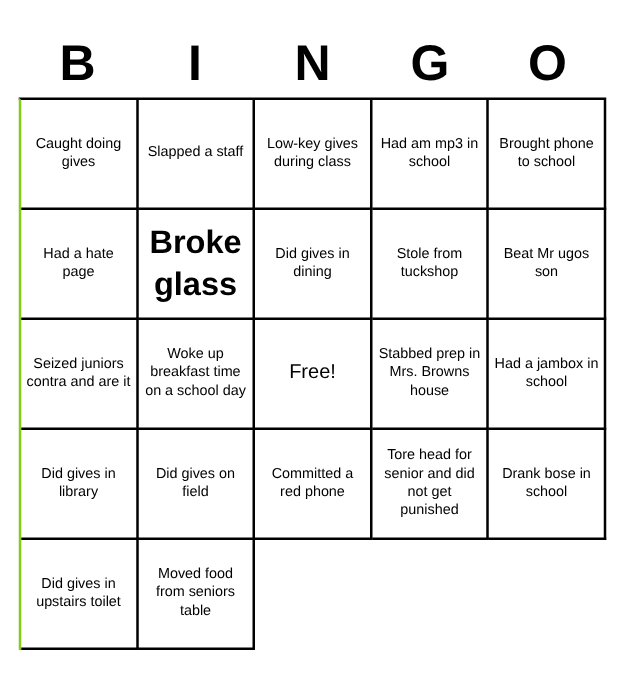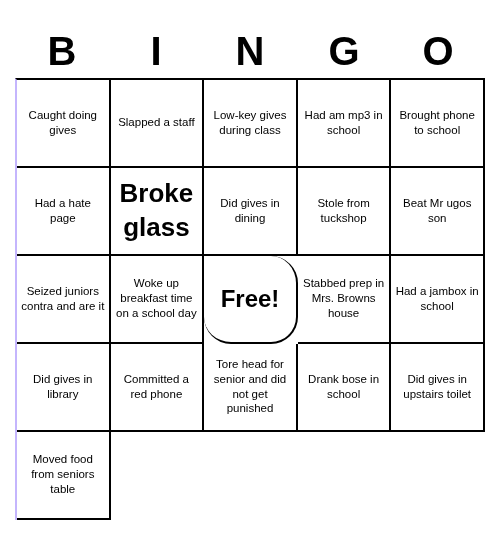--- a/index.html
+++ b/index.html
@@ -22,40 +22,39 @@
       text-align: center;
     }
     .bingo-header span {
       font-size: 40px;
       font-weight: bold;
       padding: 4px 0;
     }
     .bingo-grid {
       display: grid;
       grid-template-columns: repeat(5, 1fr);
-      border-left: 2px solid #c4b5fd;
+      border-left: 2px solid #84cc16;
       border-top: 2px solid #000;
     }
     .bingo-cell {
       border-right: 2px solid #000;
       border-bottom: 2px solid #000;
       min-height: 88px;
       display: flex;
       align-items: center;
       justify-content: center;
       text-align: center;
       padding: 4px;
       font-size: 11.5px;
       line-height: 1.3;
       word-break: break-word;
     }
     .bingo-cell.free {
-      font-size: 24px;
-      font-weight: bold;
-      border-radius: 27px;
+      font-size: 16px;
+      font-weight: normal;
     }
     .bingo-cell.large-text {
       font-size: 26px;
       font-weight: bold;
     }
   </style>
 </head>
 <body>
 
 <div class="bingo-card">
@@ -76,19 +75,20 @@
       <div class="bingo-cell large-text">Broke glass</div>
       <div class="bingo-cell">Did gives in dining</div>
       <div class="bingo-cell">Stole from tuckshop</div>
       <div class="bingo-cell">Beat Mr ugos son</div>
       <div class="bingo-cell">Seized juniors contra and are it</div>
       <div class="bingo-cell">Woke up breakfast time on a school day</div>
       <div class="bingo-cell free">Free!</div>
       <div class="bingo-cell">Stabbed prep in Mrs. Browns house</div>
       <div class="bingo-cell">Had a jambox in school</div>
       <div class="bingo-cell">Did gives in library</div>
+      <div class="bingo-cell">Did gives on field</div>
       <div class="bingo-cell">Committed a red phone</div>
       <div class="bingo-cell">Tore head for senior and did not get punished</div>
       <div class="bingo-cell">Drank bose in school</div>
       <div class="bingo-cell">Did gives in upstairs toilet</div>
       <div class="bingo-cell">Moved food from seniors table</div>
     </div>
 </div>
 
 </body></html>

